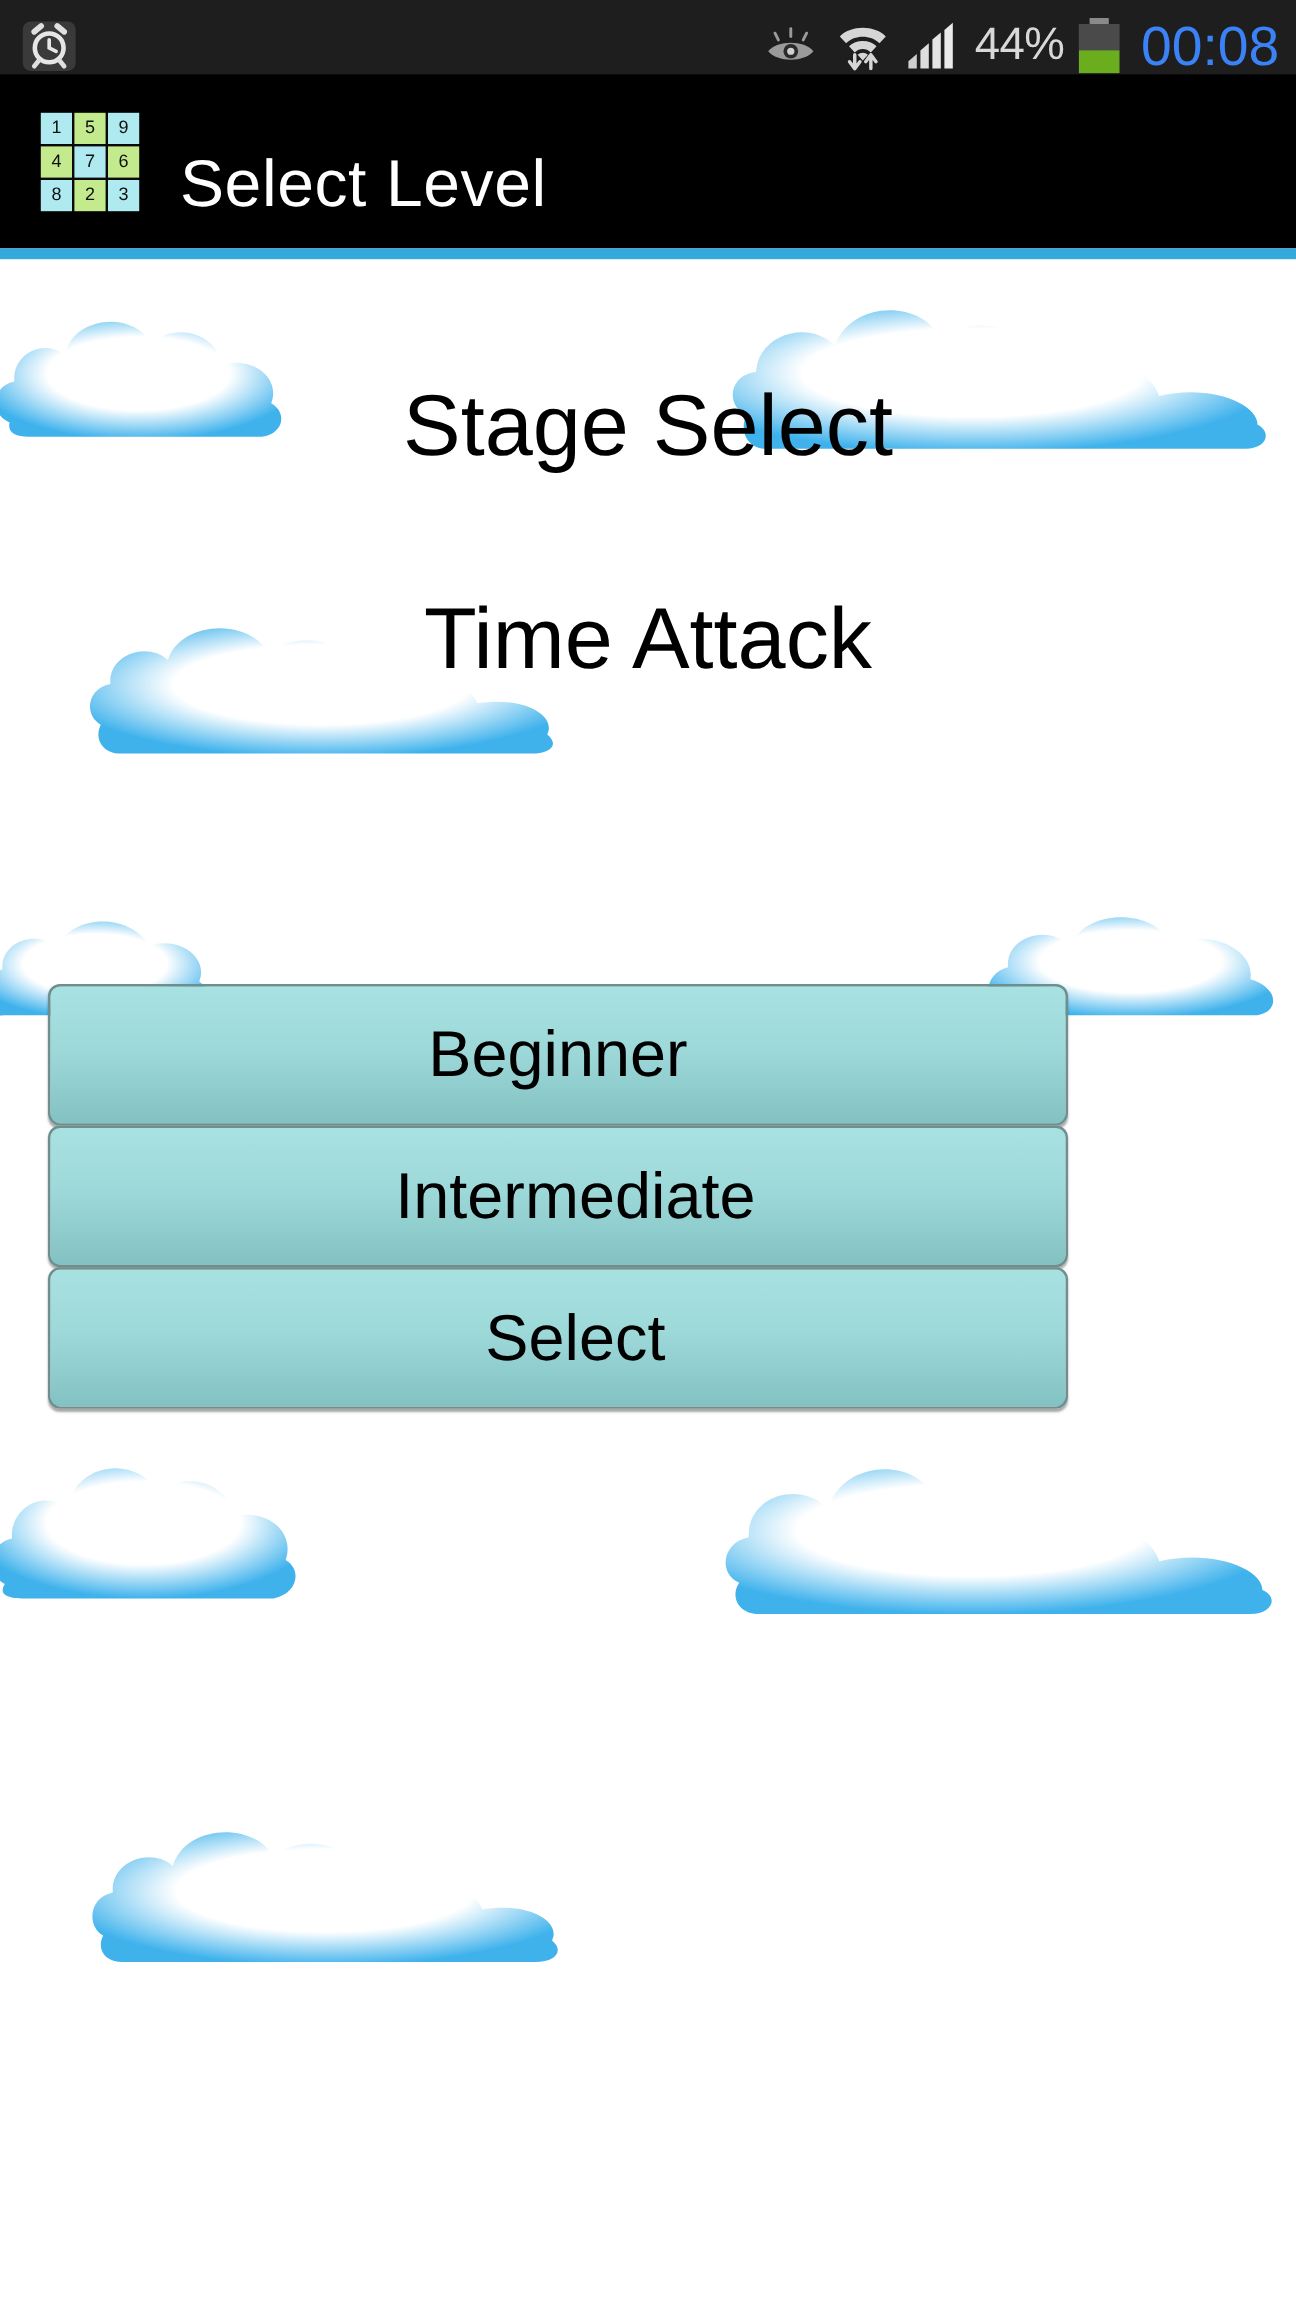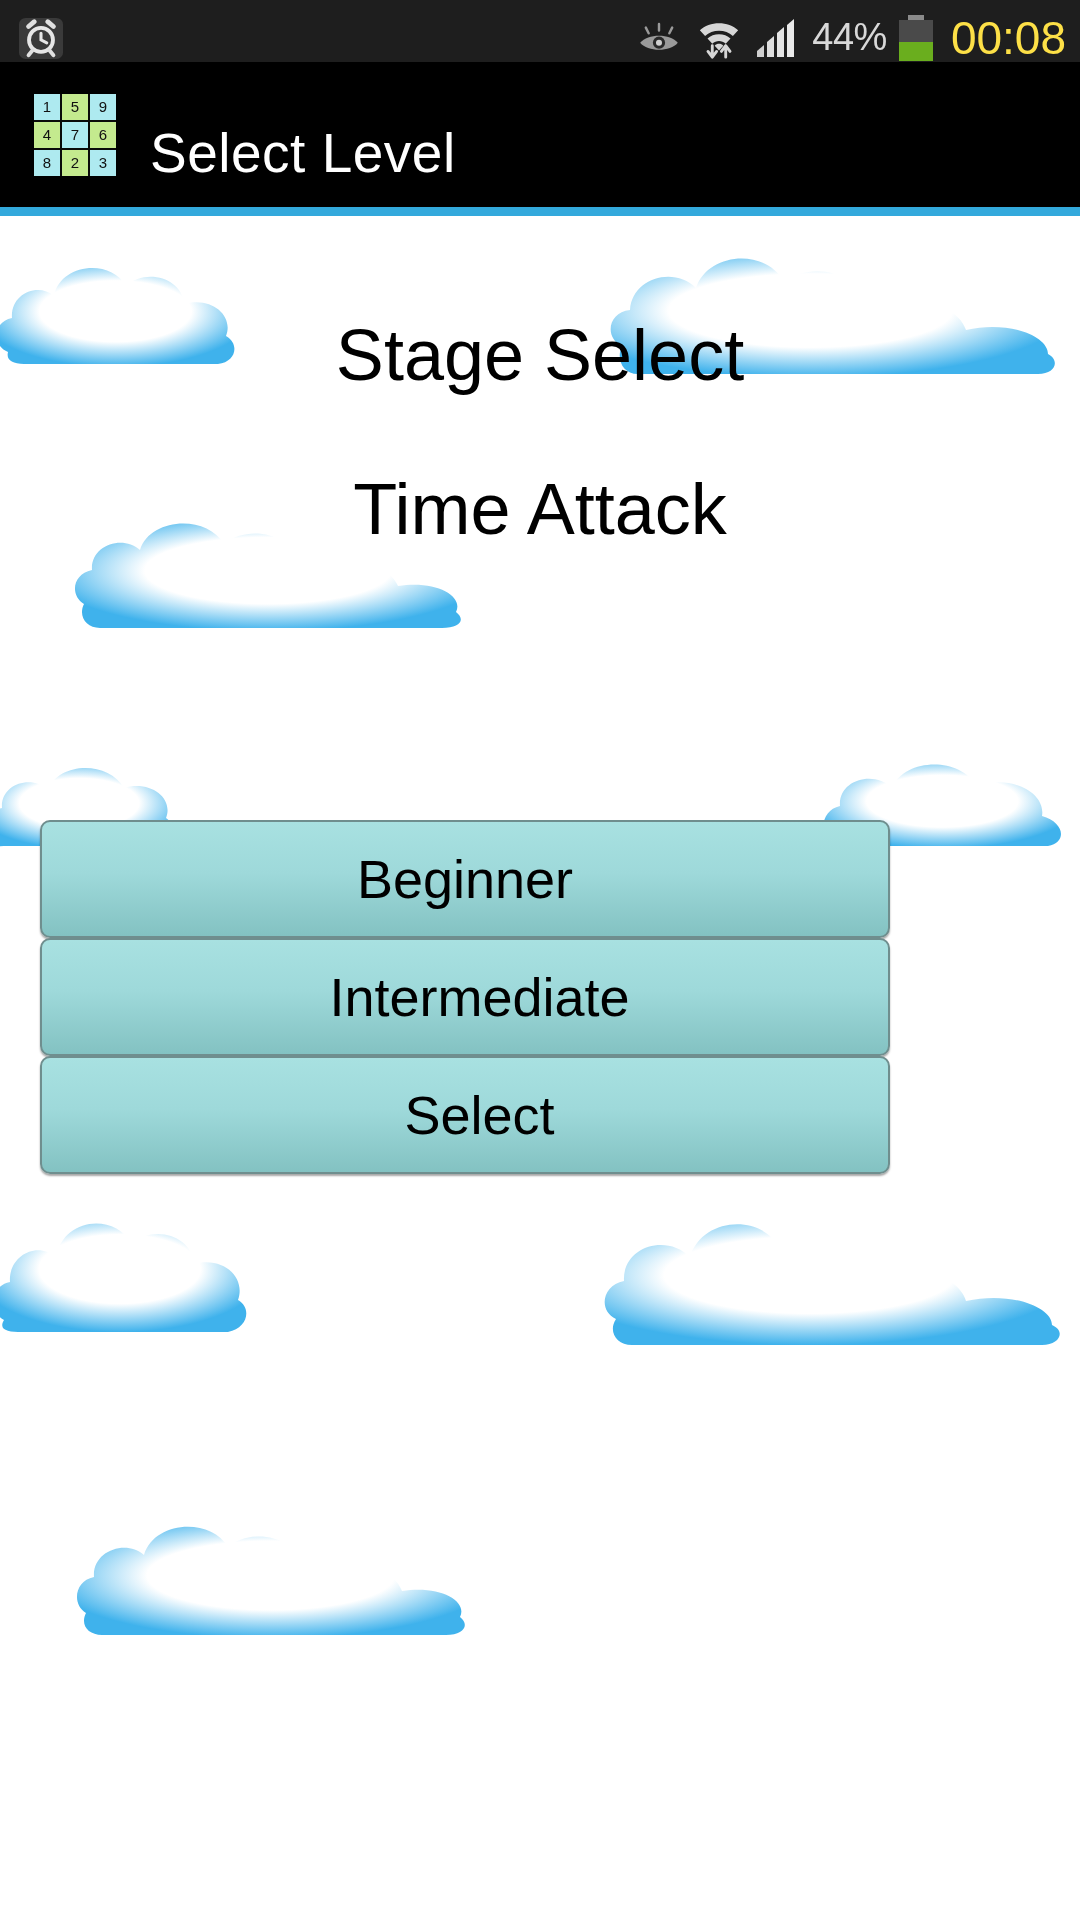--- a/index.html
+++ b/index.html
@@ -35,21 +35,21 @@
     position:absolute; top:0; left:9px; width:16px; height:6px; background:#8a8a8a;
   }
   .battery-icon .body{
     position:absolute; top:5px; left:0; width:34px; height:41px;
     background:#4a4a4a; overflow:hidden;
   }
   .battery-icon .fill{
     position:absolute; bottom:0; left:0; width:100%; background:#6aae1e;
   }
   .clock{
-    color:#fde047; font-size:46px; letter-spacing:0px; margin-left:4px;
+    color:#3b82f6; font-size:46px; letter-spacing:0px; margin-left:4px;
     font-family:"Liberation Sans", sans-serif;
     text-align:center;
   }
 
   
   #app-bar{
     position:absolute; top:62px; left:0; width:1080px; height:145px;
     background:#000000; display:flex; align-items:center; padding-left:34px;
   }
   #app-icon{
@@ -85,21 +85,21 @@
   
   .cloud{ position:absolute; pointer-events:none; }
   .cloud svg{ display:block; width:100%; height:100%; }
 
   
   #stage-select-title{
     position:absolute; top:58px; left:0; width:1080px; text-align:center;
     font-size:72px; color:#000; font-weight:400; letter-spacing:0px;
   }
   #time-attack-title{
-    position:absolute; top:212px; left:0; width:1080px; text-align:center;
+    position:absolute; top:236px; left:0; width:1080px; text-align:center;
     font-size:72px; color:#000; font-weight:400; letter-spacing:0px;
   }
 
   
   #level-buttons{
     position:absolute; top:564px; left:40px; width:805px;
   }
   .level-button{
     display:block; width:850px; height:118px;
     background:linear-gradient(to bottom,#a8e1e1 0%,#9ed9da 45%,#83c2c2 100%);

